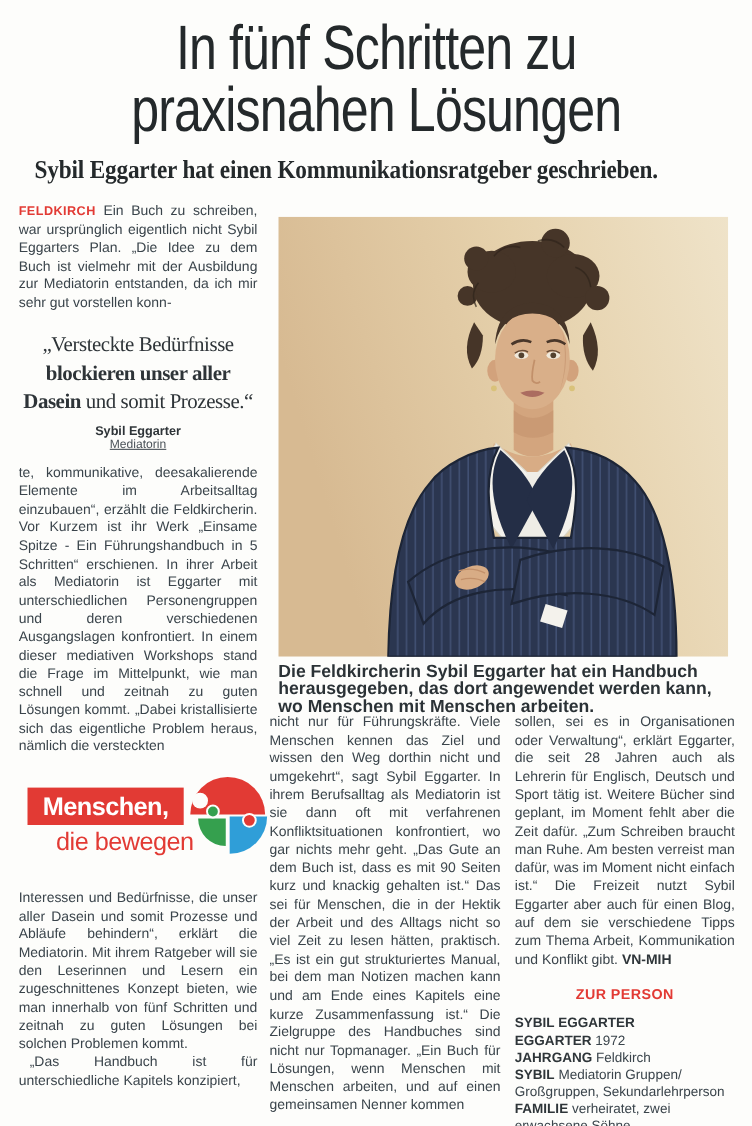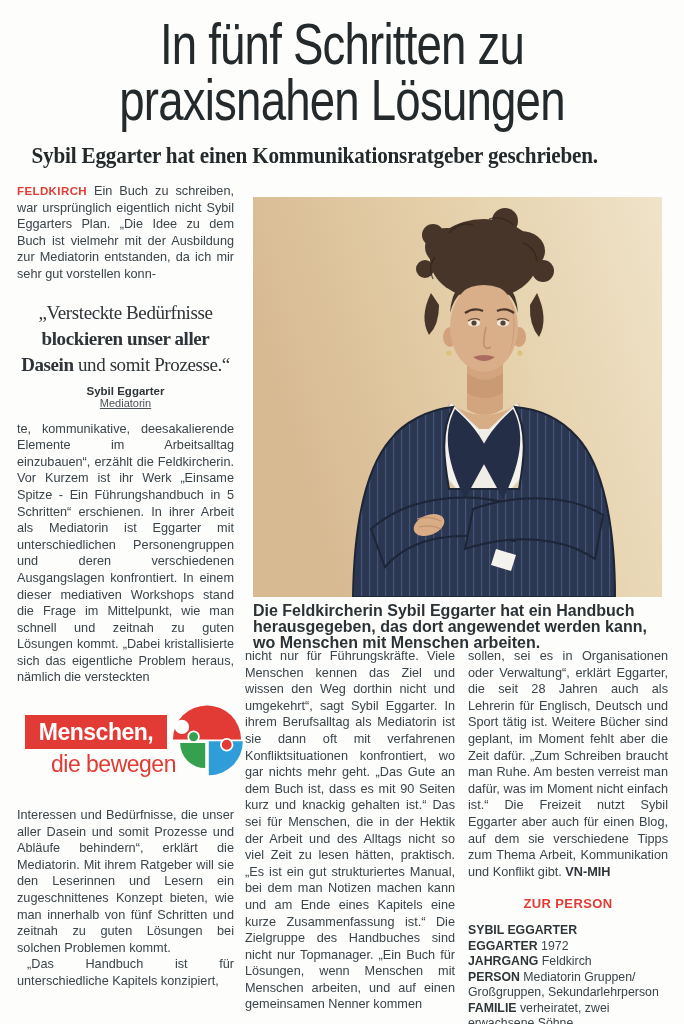--- a/index.html
+++ b/index.html
@@ -186,18 +186,18 @@
   </div>
 
   <div class="col col3">
     <p class="body"><span>sollen, sei es in Organisationen oder Verwaltung“, erklärt Eggarter, die seit 28 Jahren auch als Lehrerin für Englisch, Deutsch und Sport tätig ist. Weitere Bücher sind geplant, im Moment fehlt aber die Zeit dafür. „Zum Schreiben braucht man Ruhe. Am besten verreist man dafür, was im Moment nicht einfach ist.“ Die Freizeit nutzt Sybil Eggarter aber auch für einen Blog, auf dem sie verschiedene Tipps zum Thema Arbeit, Kommunikation und Konflikt gibt.</span> <b class="byline">VN-MIH</b></p>
 
     <div class="zur-person">
       <div class="zp-heading">ZUR PERSON</div>
       <div class="zp-name">SYBIL EGGARTER</div>
       <div class="zp-row"><b>EGGARTER</b> <span>1972</span></div>
       <div class="zp-row"><b>JAHRGANG</b> <span>Feldkirch</span></div>
-      <div class="zp-row"><b>PERSON</b> <span>Mediatorin Gruppen/ Großgruppen, Sekundarlehrperson</span></div>
+      <div class="zp-row"><b>SYBIL</b> <span>Mediatorin Gruppen/ Großgruppen, Sekundarlehrperson</span></div>
       <div class="zp-row"><b>FAMILIE</b> <span>verheiratet, zwei erwachsene Söhne</span></div>
     </div>
   </div>
 
 </div>
 
 </body></html>

